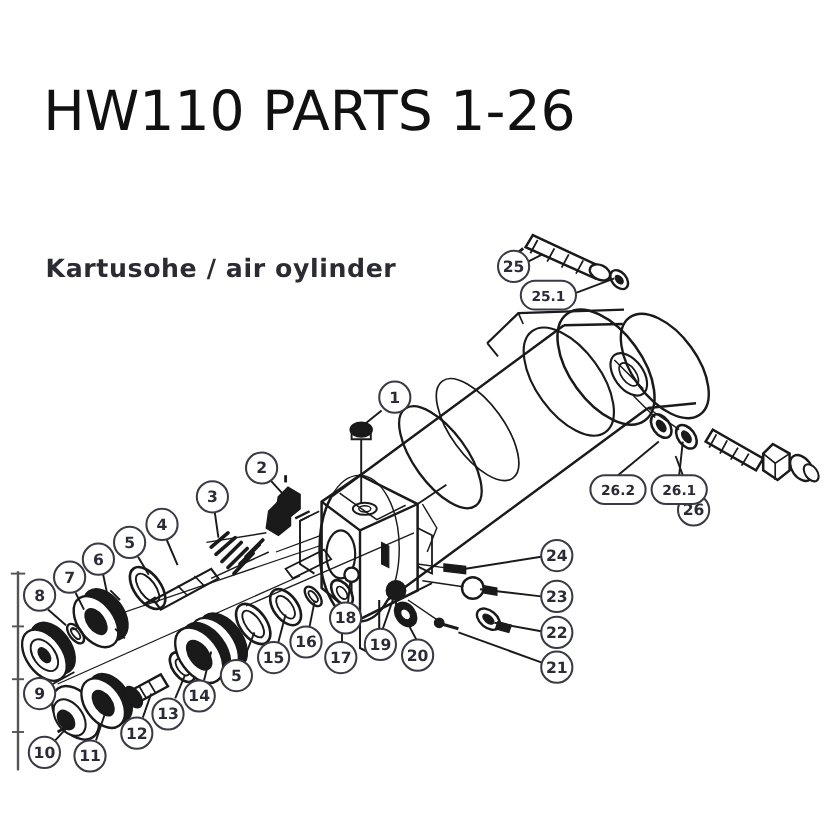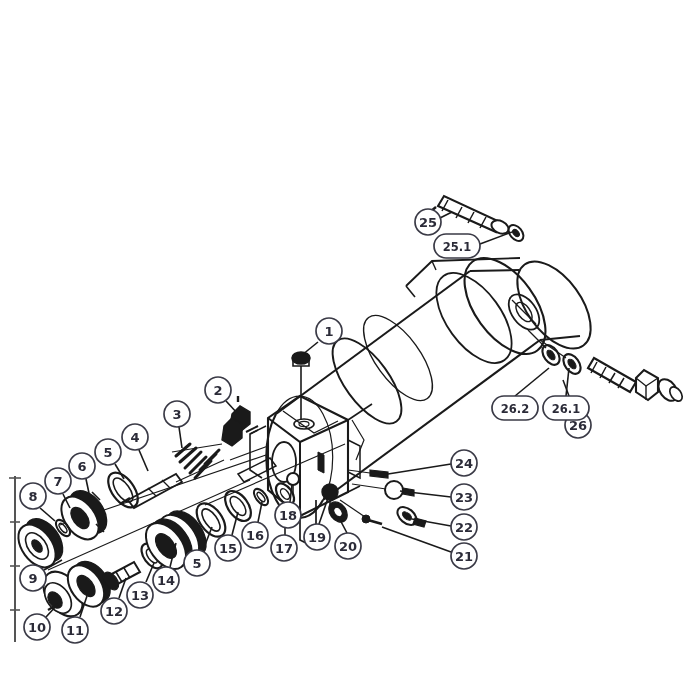--- a/index.html
+++ b/index.html
@@ -59,20 +59,22 @@
   }
   .cal-txt.small {
     font-size: 11.5px;
   }
 </style>
 </head>
 <body>
 
 <div id="page">
 
+  <div id="title">HW110 PARTS 1-26</div>
+  <div id="subtitle">Kartusohe / air oylinder</div>
 
   <svg id="art" viewBox="0 0 700 700" xmlns="http://www.w3.org/2000/svg">
 
     <defs>
       <g id="oring">
         <ellipse cx="0" cy="0" rx="8" ry="15" fill="none" stroke="#1a1a1a" stroke-width="2.2" transform="rotate(-38)"></ellipse>
         <ellipse cx="0" cy="0" rx="4.5" ry="10" fill="none" stroke="#1a1a1a" stroke-width="1.6" transform="rotate(-38)"></ellipse>
       </g>
       <g id="ring-small">
         <ellipse cx="0" cy="0" rx="5" ry="9.5" fill="none" stroke="#1a1a1a" stroke-width="2" transform="rotate(-38)"></ellipse>

